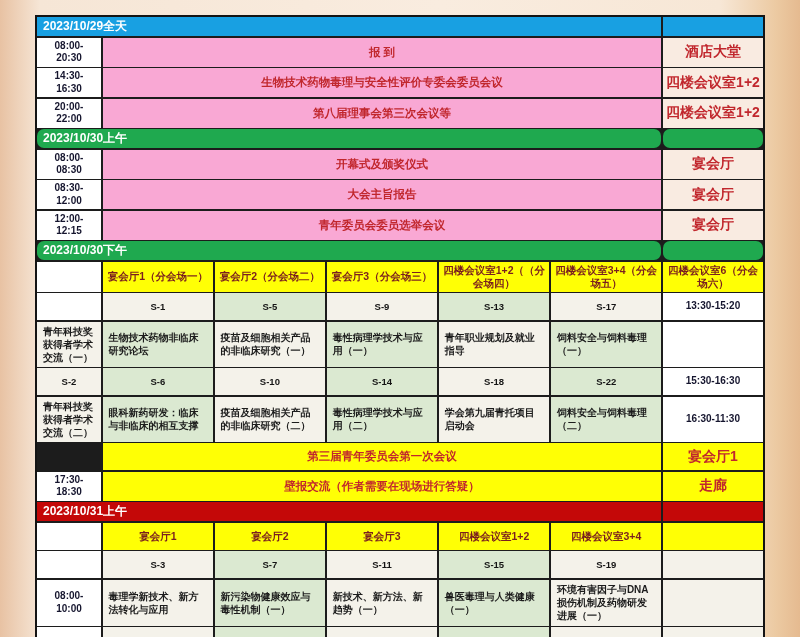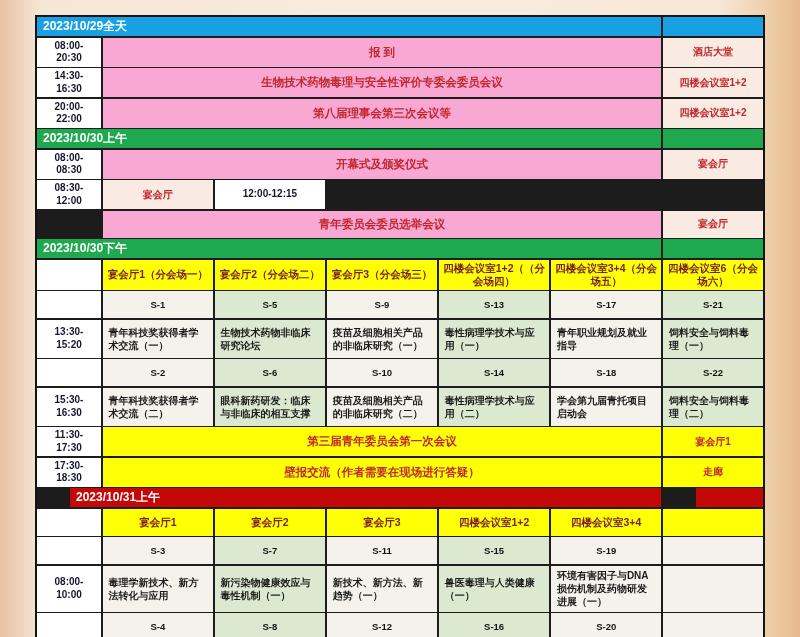--- a/index.html
+++ b/index.html
@@ -17,30 +17,30 @@
     background:#1c1c1c;
     border:2.5px solid #141414;
     box-sizing:border-box;
   }
   .cell{display:flex;align-items:center;justify-content:center;box-sizing:border-box;}
   
   .band{grid-column:1 / 7;justify-content:flex-start;padding:1px 6px;
         color:#fff;font-weight:bold;font-size:12px;min-height:16px;}
   .band-end{min-height:16px;}
   .blue{background:#18a0e2;}
-  .green{background:#1fa94f;}
-  .red{background:#c40808;margin-left:33px;}
+  .green{background:#1fa94f;border-radius:7px;}
+  .red{background:#c40808;}
   
   .tcell{background:#ffffff;color:#15152e;font-weight:bold;font-size:10px;
          text-align:center;padding:2px 6px;min-height:27px;line-height:1.25;
          overflow-wrap:anywhere;}
   
   .ecell{grid-column:2 / 7;background:#f9a8d4;color:#c1272d;font-weight:bold;
          font-size:11.5px;text-align:center;padding:2px 8px;min-height:27px;}
-  .lcell{background:#f9ebe1;color:#c1272d;font-weight:bold;font-size:10px;
+  .lcell{background:#f9ebe1;color:#c1272d;font-weight:bold;font-size:14px;
          text-align:center;padding:2px 2px;min-height:27px;}
   .yellowbg{background:#ffff05;text-align:center;}
   
   .vcell{background:#ffff05;color:#7a1f1f;font-weight:bold;font-size:10.5px;
          text-align:center;padding:2px 3px;line-height:1.2;min-height:18px;}
   .vtall{min-height:30px;}
   
   .scell{font-weight:bold;font-size:9.5px;color:#141414;text-align:right;
          min-height:11px;padding:0 2px;}
   
@@ -73,20 +73,21 @@
     <div class="cell lcell">四楼会议室1+2</div>
 
     <div class="cell band green">2023/10/30上午</div>
     <div class="cell band-end green"></div>
 
     <div class="cell tcell">08:00-08:30</div>
     <div class="cell ecell">开幕式及颁奖仪式</div>
     <div class="cell lcell">宴会厅</div>
 
     <div class="cell tcell">08:30-12:00</div>
+    <div class="cell ecell">大会主旨报告</div>
     <div class="cell lcell">宴会厅</div>
 
     <div class="cell tcell">12:00-12:15</div>
     <div class="cell ecell">青年委员会委员选举会议</div>
     <div class="cell lcell">宴会厅</div>
 
     <div class="cell band green">2023/10/30下午</div>
     <div class="cell band-end green"></div>
 
     <div class="cell tcell"></div>
@@ -96,21 +97,20 @@
     <div class="cell vcell vtall">四楼会议室1+2（（分会场四）</div>
     <div class="cell vcell vtall">四楼会议室3+4（分会场五）</div>
     <div class="cell vcell vtall">四楼会议室6（分会场六）</div>
 
     <div class="cell tcell"></div>
     <div class="cell scell white">S-1</div>
     <div class="cell scell lgreen">S-5</div>
     <div class="cell scell white">S-9</div>
     <div class="cell scell lgreen">S-13</div>
     <div class="cell scell white">S-17</div>
-    <div class="cell scell lgreen">S-21</div>
 
     <div class="cell tcell">13:30-15:20</div>
     <div class="cell sess white">青年科技奖获得者学术交流（一）</div>
     <div class="cell sess lgreen">生物技术药物非临床研究论坛</div>
     <div class="cell sess white">疫苗及细胞相关产品的非临床研究（一）</div>
     <div class="cell sess lgreen">毒性病理学技术与应用（一）</div>
     <div class="cell sess white">青年职业规划及就业指导</div>
     <div class="cell sess lgreen">饲料安全与饲料毒理（一）</div>
 
     <div class="cell tcell"></div>
@@ -122,21 +122,21 @@
     <div class="cell scell lgreen">S-22</div>
 
     <div class="cell tcell">15:30-16:30</div>
     <div class="cell sess white">青年科技奖获得者学术交流（二）</div>
     <div class="cell sess lgreen">眼科新药研发：临床与非临床的相互支撑</div>
     <div class="cell sess white">疫苗及细胞相关产品的非临床研究（二）</div>
     <div class="cell sess lgreen">毒性病理学技术与应用（二）</div>
     <div class="cell sess white">学会第九届青托项目启动会</div>
     <div class="cell sess lgreen">饲料安全与饲料毒理（二）</div>
 
-    <div class="cell tcell">11:30-17:30</div>
+    <div class="cell tcell">16:30-11:30</div>
     <div class="cell ecell yellowbg">第三届青年委员会第一次会议</div>
     <div class="cell lcell yellowbg">宴会厅1</div>
 
     <div class="cell tcell">17:30-18:30</div>
     <div class="cell ecell yellowbg">壁报交流（作者需要在现场进行答疑）</div>
     <div class="cell lcell yellowbg">走廊</div>
 
     <div class="cell band red">2023/10/31上午</div>
     <div class="cell band-end red"></div>
 

